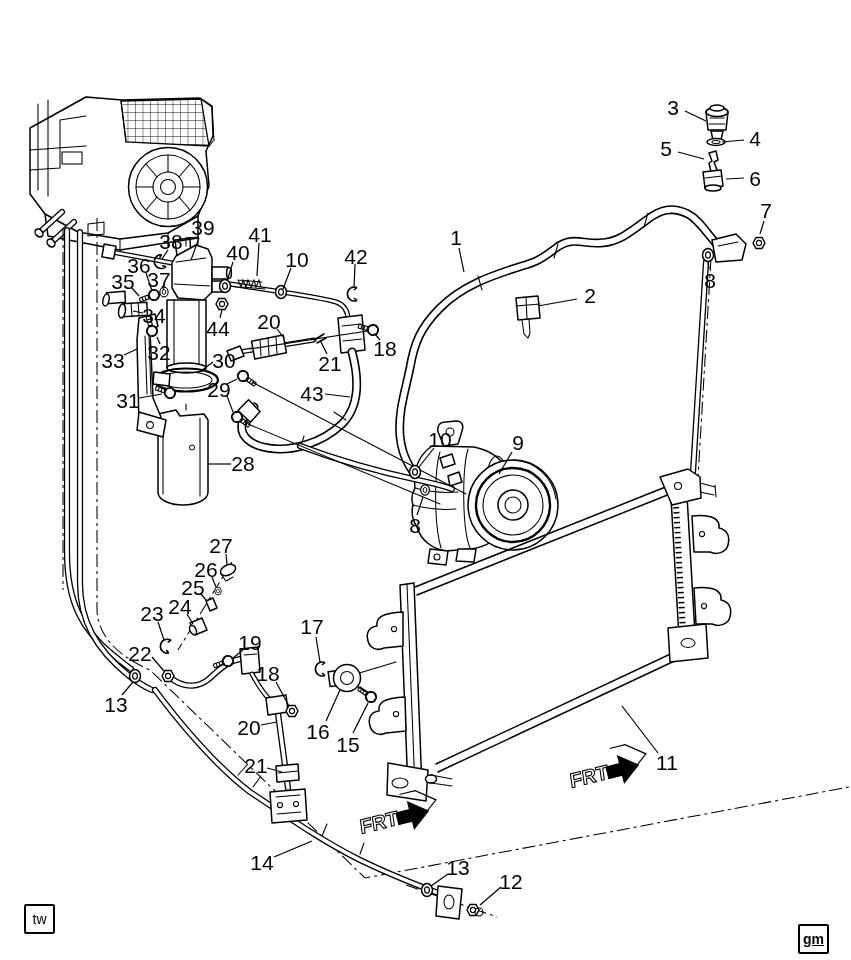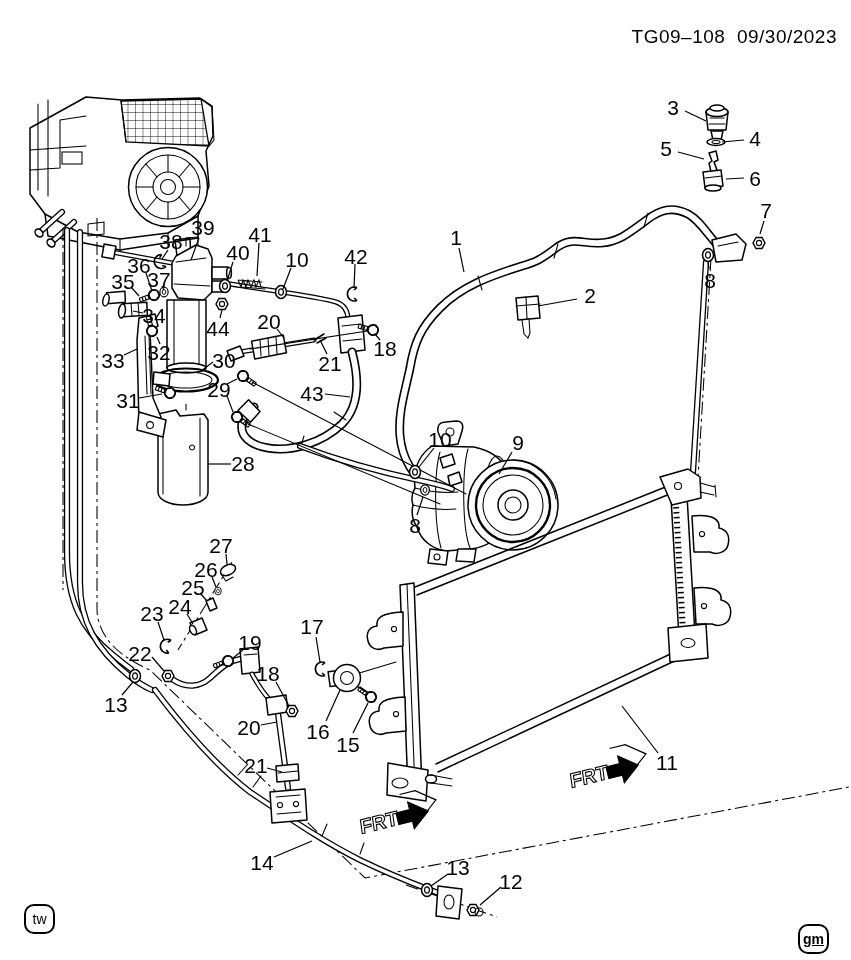--- a/index.html
+++ b/index.html
@@ -13,21 +13,21 @@
   .tube-i{fill:none;stroke:#fff;stroke-width:5.8;stroke-linecap:round;}
   .pipe-o{fill:none;stroke:#000;stroke-width:6.2;stroke-linecap:round;}
   .pipe-i{fill:none;stroke:#fff;stroke-width:3.6;stroke-linecap:round;}
   .spipe-o{fill:none;stroke:#000;stroke-width:5;stroke-linecap:round;}
   .spipe-i{fill:none;stroke:#fff;stroke-width:2.6;stroke-linecap:round;}
   .cl{fill:none;stroke:#000;stroke-width:1.05;stroke-dasharray:13 4 3 4;}
   .callout-text{font-size:21px;fill:#000;}
   .leader{stroke:#000;stroke-width:1.2;fill:none;}
   #doc-title{position:absolute;top:26px;right:14px;font-size:19px;letter-spacing:.5px;
              white-space:pre;}
-  .corner-box{position:absolute;width:27px;height:26px;border:2px solid #000;border-radius:10px;
+  .corner-box{position:absolute;width:27px;height:26px;border:2px solid #000;border-radius:2px;
               display:flex;align-items:center;justify-content:center;font-size:14px;}
   #tw-box{left:24px;top:904px;}
   #gm-box{left:798px;top:924px;font-weight:bold;border-width:2.5px;}
   #gm-box span{text-decoration:underline;}
 </style>
 </head>
 <body>
 
 <div id="canvas">
 
@@ -423,21 +423,20 @@
           <text x="0" y="8" font-size="20" font-weight="bold" fill="#fff" stroke="#000" stroke-width="1.1" transform="skewX(-6)">FRT</text>
         </g>
         <g transform="translate(570,780) rotate(-14)">
           <path d="M40,-14 L56,-14 L74,0 L56,14 L40,14" fill="none" stroke="#000" stroke-width="1.2" transform="translate(6,-7)"></path>
           <path d="M38,-4 L52,-4 L52,-12 L70,2 L52,16 L52,8 L38,8 Z" fill="#000" stroke="#000"></path>
           <text x="0" y="8" font-size="20" font-weight="bold" fill="#fff" stroke="#000" stroke-width="1.1" transform="skewX(-6)">FRT</text>
         </g>
       </g>
 </svg>
 
-<div id="doc-title"><span>TG09–108</span>&nbsp;&nbsp;<span>09/30/2023</span></div>
 
 <div id="tw-box" class="corner-box">
       <span>tw</span>
     </div>
 <div id="gm-box" class="corner-box">
       <span>gm</span>
     </div>
 
 </div>
 

